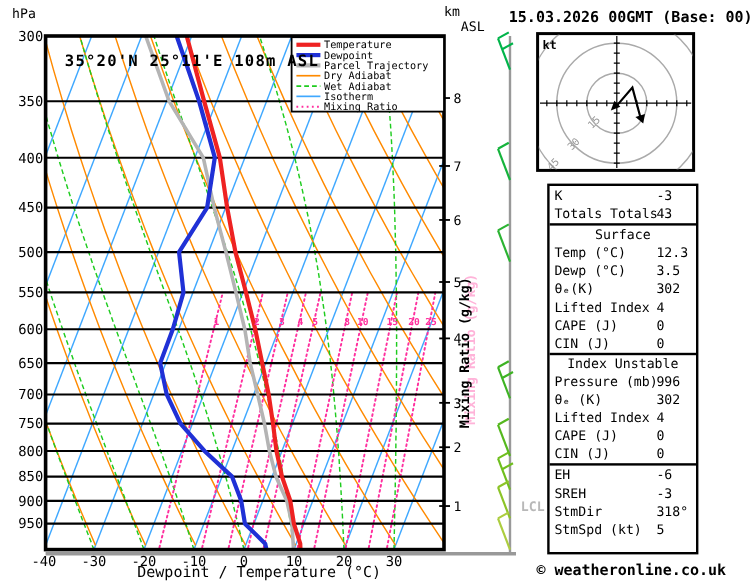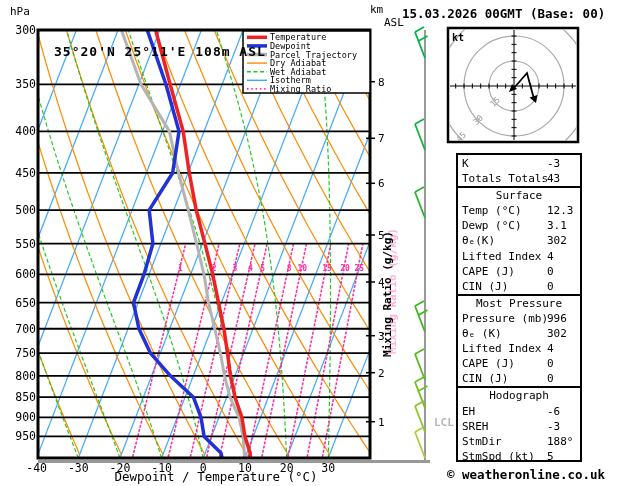--- a/index.html
+++ b/index.html
@@ -1,20 +1,20 @@
 <!DOCTYPE html>
 <html><head>
 <meta charset="utf-8">
 <style>
   html,body{margin:0;padding:0;background:#fff;}
   .stage{position:relative;width:629px;height:486px;background:#fff;overflow:hidden;
          font-family:"DejaVu Sans Mono","Liberation Mono",monospace;}
   .abs{position:absolute;}
   .title{left:54px;top:6px;font-size:13px;font-weight:bold;letter-spacing:1px;color:#000;margin-top:38px;}
-  .datetime{left:402px;top:6px;font-size:12.5px;font-weight:bold;color:#000;text-align:right;}
+  .datetime{left:424px;top:6px;font-size:12.5px;font-weight:bold;color:#000;text-align:right;}
   .hpa{left:10px;top:5px;font-size:11px;color:#000;}
   .km{left:370px;top:3px;font-size:11px;color:#000;}
   .asl{left:384px;top:16px;font-size:11px;color:#000;}
   .xlabel{left:0px;top:469px;width:432px;text-align:center;font-size:12.5px;color:#000;}
   .footer{left:447px;top:467px;font-size:12.5px;font-weight:bold;color:#000;}
   .panel{left:456px;top:153px;width:126px;height:309px;border:2px solid #000;
          box-sizing:border-box;background:#fff;font-size:11px;color:#000;padding-top:1px;}
   .prow{position:relative;height:15.1px;line-height:15.1px;white-space:nowrap;}
   .prow .lab{position:absolute;left:4px;}
   .prow .val{position:absolute;left:89px;}
@@ -296,40 +296,40 @@
         <span class="val">43</span>
       </div>
       <div class="pdiv"></div>
       <div class="phead">Surface</div>
       <div class="prow">
         <span class="lab">Temp (°C)</span>
         <span class="val">12.3</span>
       </div>
       <div class="prow">
         <span class="lab">Dewp (°C)</span>
-        <span class="val">3.1</span>
+        <span class="val">3.5</span>
       </div>
       <div class="prow">
         <span class="lab">θₑ(K)</span>
         <span class="val">302</span>
       </div>
       <div class="prow">
         <span class="lab">Lifted Index</span>
         <span class="val">4</span>
       </div>
       <div class="prow">
         <span class="lab">CAPE (J)</span>
         <span class="val">0</span>
       </div>
       <div class="prow">
         <span class="lab">CIN (J)</span>
         <span class="val">0</span>
       </div>
       <div class="pdiv"></div>
-      <div class="phead">Most Pressure</div>
+      <div class="phead">Index Unstable</div>
       <div class="prow">
         <span class="lab">Pressure (mb)</span>
         <span class="val">996</span>
       </div>
       <div class="prow">
         <span class="lab">θₑ (K)</span>
         <span class="val">302</span>
       </div>
       <div class="prow">
         <span class="lab">Lifted Index</span>
@@ -337,31 +337,30 @@
       </div>
       <div class="prow">
         <span class="lab">CAPE (J)</span>
         <span class="val">0</span>
       </div>
       <div class="prow">
         <span class="lab">CIN (J)</span>
         <span class="val">0</span>
       </div>
       <div class="pdiv"></div>
-      <div class="phead">Hodograph</div>
       <div class="prow">
         <span class="lab">EH</span>
         <span class="val">-6</span>
       </div>
       <div class="prow">
         <span class="lab">SREH</span>
         <span class="val">-3</span>
       </div>
       <div class="prow">
         <span class="lab">StmDir</span>
-        <span class="val">188°</span>
+        <span class="val">318°</span>
       </div>
       <div class="prow">
         <span class="lab">StmSpd (kt)</span>
         <span class="val">5</span>
       </div>
     </div>
 </div>
 
 </body></html>

